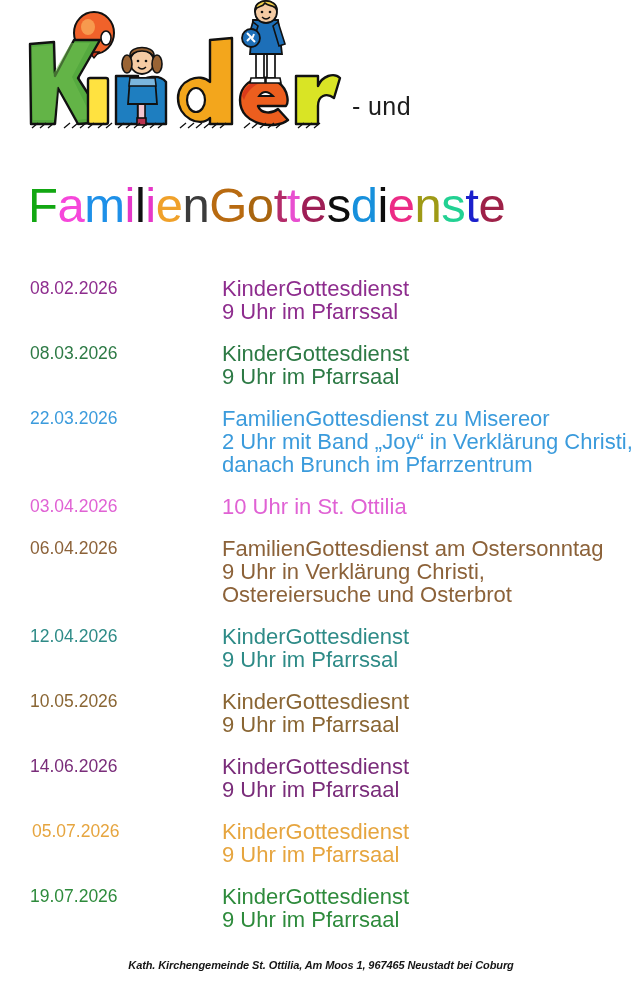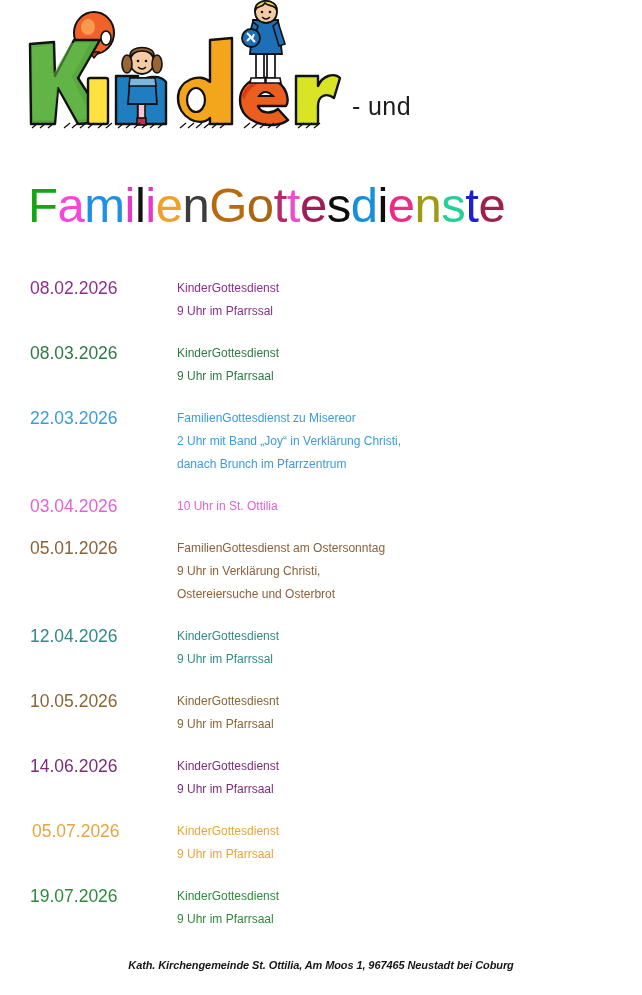--- a/index.html
+++ b/index.html
@@ -62,22 +62,23 @@
     width: 177px;
     flex: 0 0 177px;
     padding-left: 30px;
     box-sizing: border-box;
     font-size: 17.5px;
     line-height: 23px;
     white-space: nowrap;
   }
   .event-detail {
     flex: 1 1 auto;
-    font-size: 12px;
+    font-size: 22px;
     line-height: 23px;
+    margin-left: 45px;
   }
   .event-detail .line { display: block; white-space: nowrap; }
 
   
   #footer {
     position: absolute;
     left: 0; top: 955px;
     width: 642px;
     text-align: center;
   }
@@ -215,21 +216,21 @@
         <span class="line">danach Brunch im Pfarrzentrum</span>
       </div>
     </div>
     <div class="event-row">
       <div class="event-date" style="color: rgb(224, 98, 212);">03.04.2026</div>
       <div class="event-detail" style="color: rgb(224, 98, 212);">
         <span class="line">10 Uhr in St. Ottilia</span>
       </div>
     </div>
     <div class="event-row">
-      <div class="event-date" style="color: rgb(140, 98, 57);">05.01.2026</div>
+      <div class="event-date" style="color: rgb(140, 98, 57);">06.04.2026</div>
       <div class="event-detail" style="color: rgb(140, 98, 57);">
         <span class="line">FamilienGottesdienst am Ostersonntag</span>
         <span class="line">9 Uhr in Verklärung Christi,</span>
         <span class="line">Ostereiersuche und Osterbrot</span>
       </div>
     </div>
     <div class="event-row">
       <div class="event-date" style="color: rgb(46, 139, 135);">12.04.2026</div>
       <div class="event-detail" style="color: rgb(46, 139, 135);">
         <span class="line">KinderGottesdienst</span>

